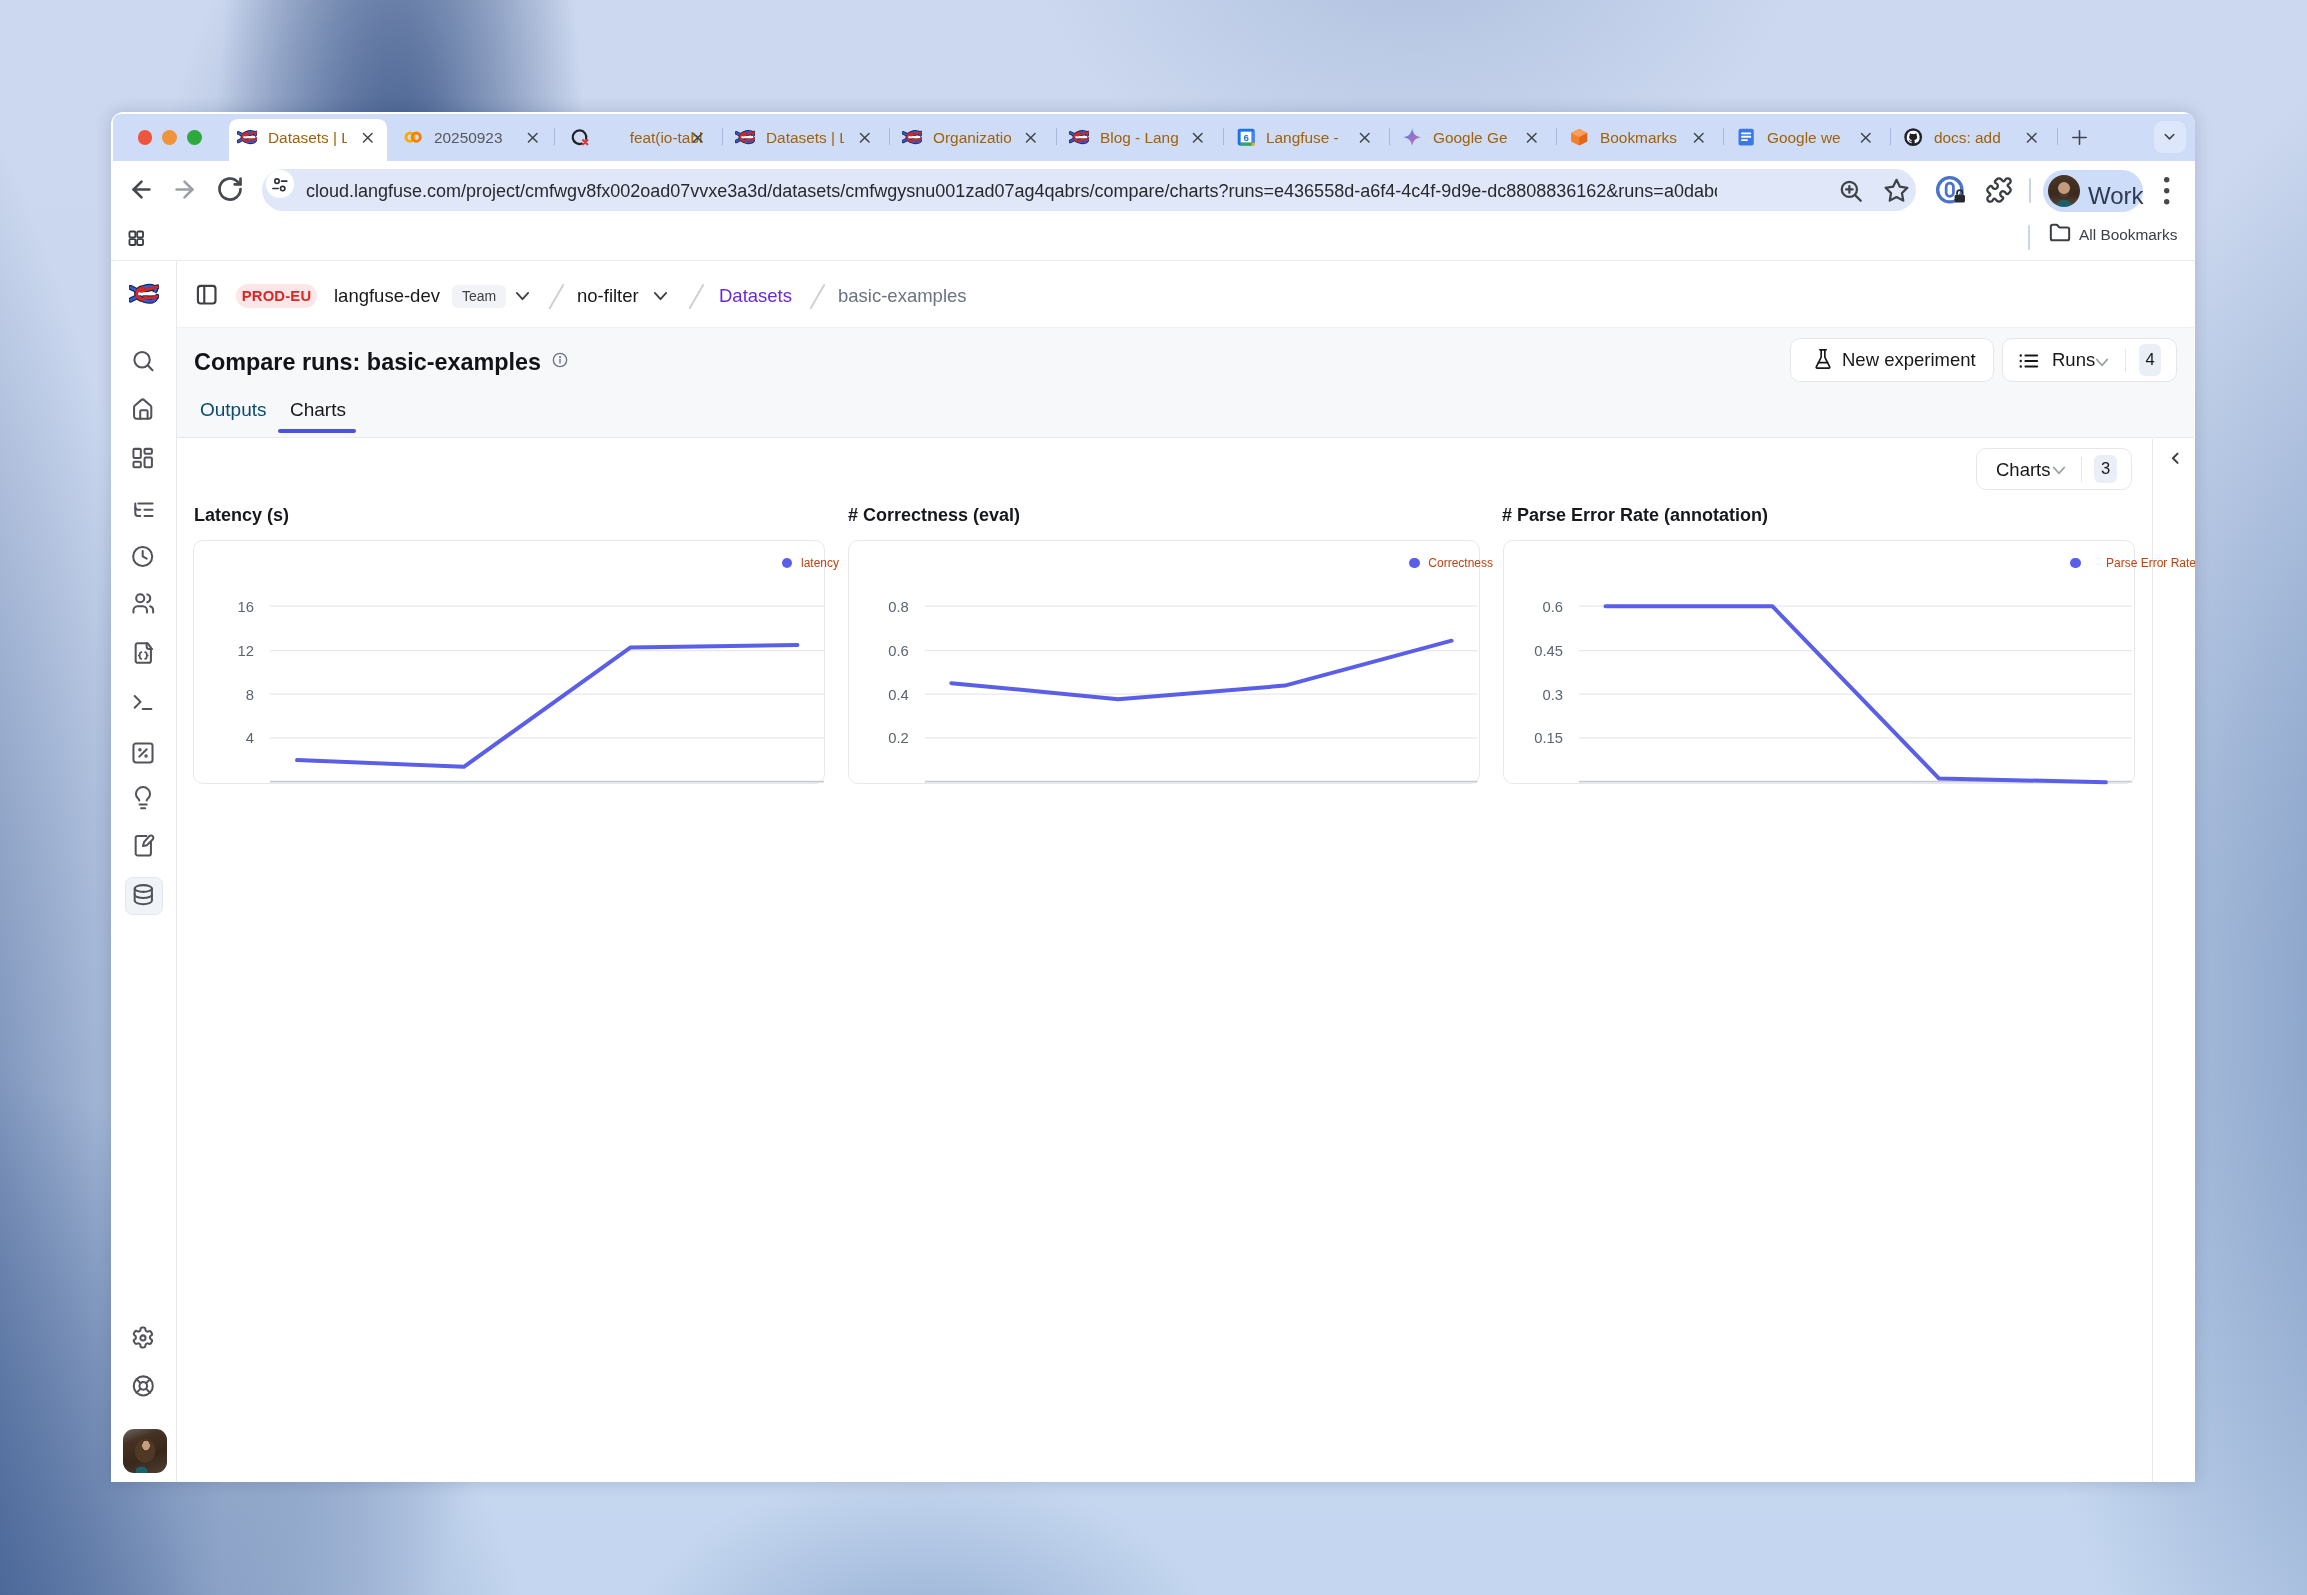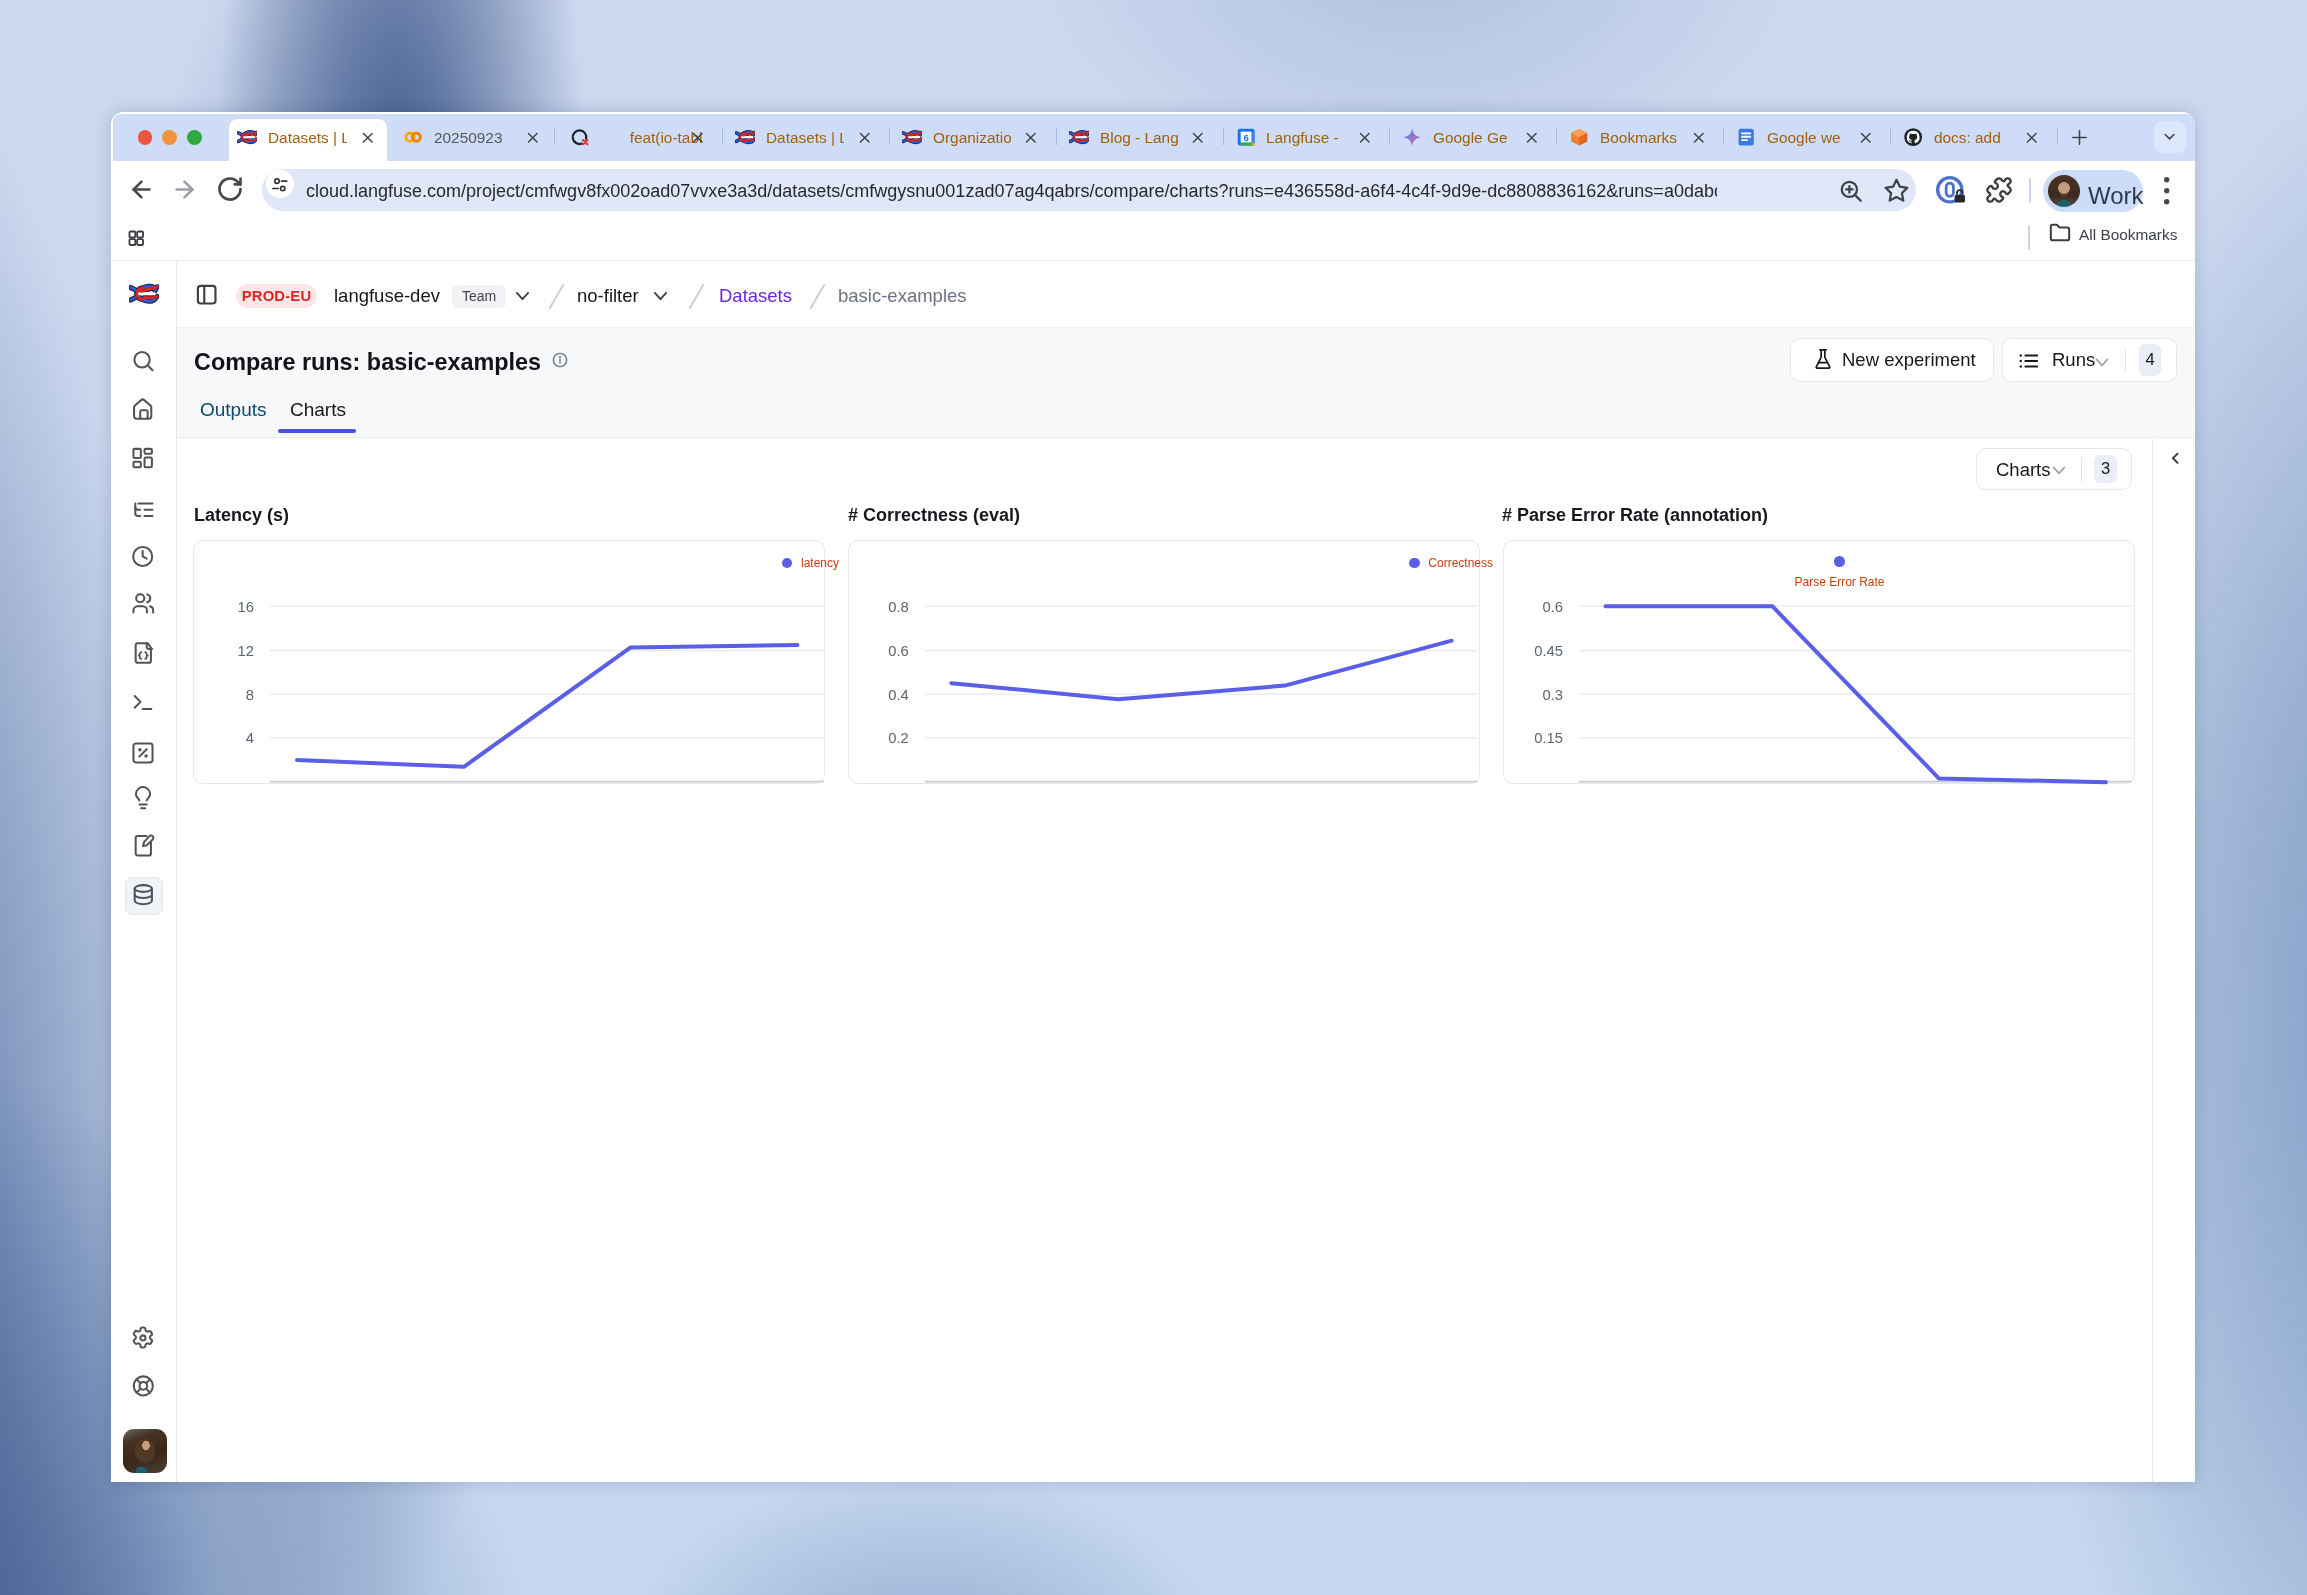--- a/index.html
+++ b/index.html
@@ -568,18 +568,18 @@
   </svg>
 
   <div class="legend" style="left:82px; top:444px; width:618px; display:flex; justify-content:flex-end; align-items:center; gap:8.6px;">
       <span style="width:10.5px;height:10.5px;border-radius:50%;background:#595fe8;"></span>
       <span>latency</span>
     </div>
   <div class="legend" style="left:737px; top:444px; width:617px; display:flex; justify-content:flex-end; align-items:center; gap:8.6px;">
       <span style="width:10.5px;height:10.5px;border-radius:50%;background:#595fe8;"></span>
       <span>Correctness</span>
     </div>
-  <div class="legend" style="left:1392px; top:444px; width:617px; display:flex; justify-content:flex-end; align-items:center; gap:8px;flex-direction:column;">
+  <div class="legend" style="left:1440px; top:444px; width:617px; display:flex; justify-content:flex-end; align-items:center; gap:25px;">
       <span style="width:10.5px;height:10.5px;border-radius:50%;background:#595fe8;"></span>
       <span>Parse Error Rate</span>
     </div>
 </div>
 
 
 </body></html>

